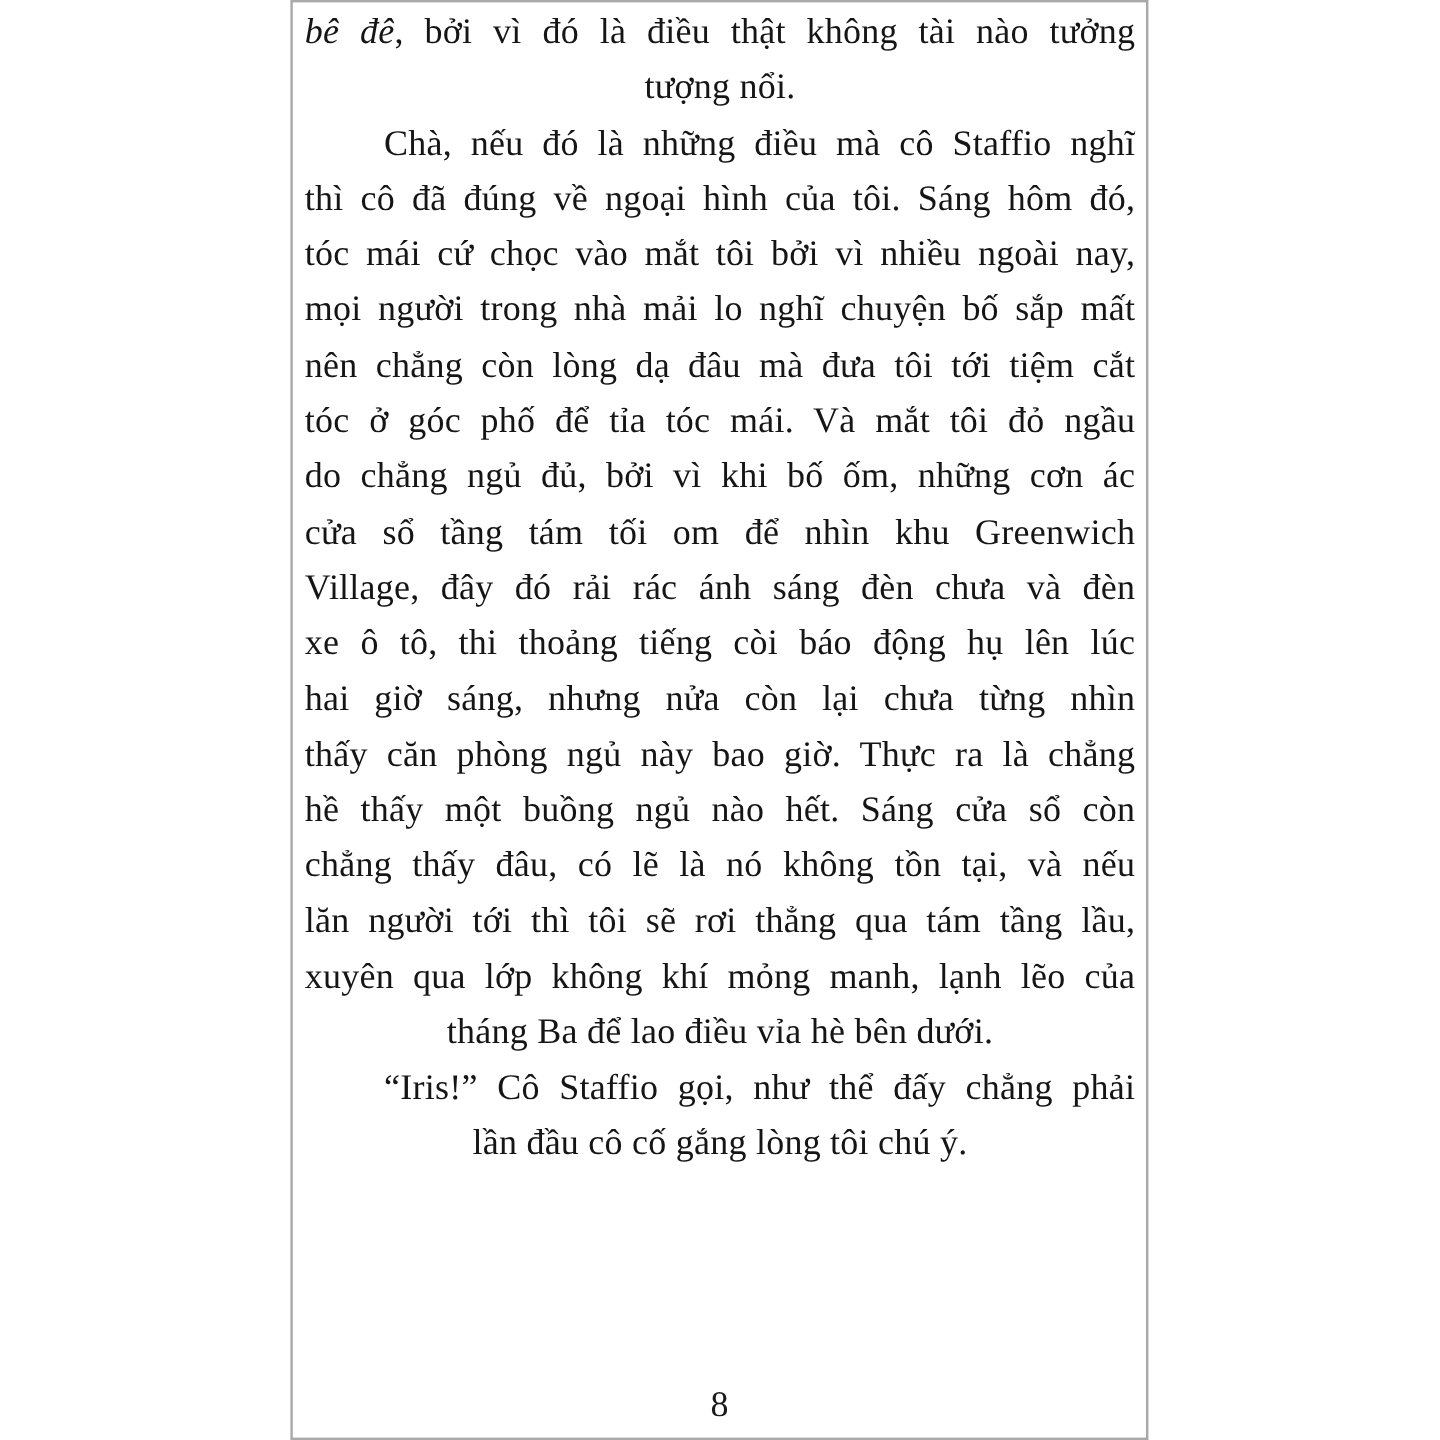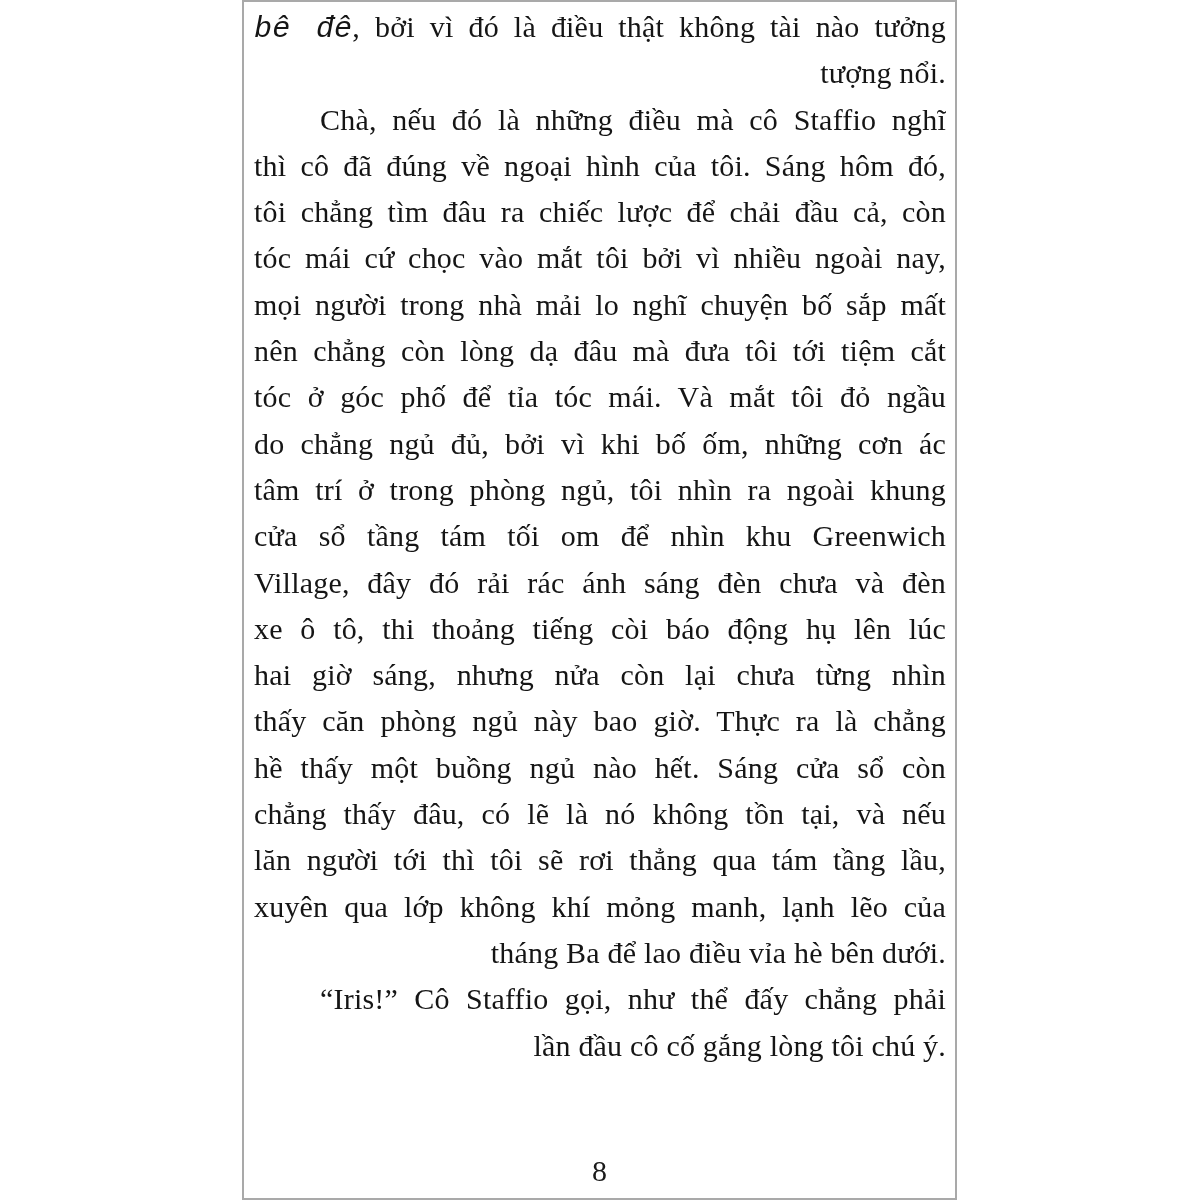--- a/index.html
+++ b/index.html
@@ -32,34 +32,33 @@
     top: 2px;
     left: 10px;
     right: 9px;
     color: #151515;
   }
   .line {
     display: block;
     font-size: 30px;
     line-height: 46.3px;
     height: 46.3px;
-    text-align: right;
+    text-align: center;
     letter-spacing: 0.2px;
     overflow: hidden;
   }
   .line.justify {
     text-align: justify;
     text-align-last: justify;
   }
   .line.indent {
     text-indent: 66px;
   }
   .line i {
     font-style: italic;
-    font-family: Liberation Mono, monospace;
   }
   .page-number {
     position: absolute;
     bottom: 10px;
     left: 0;
     width: 100%;
     text-align: center;
     font-size: 30px;
     color: #1a1a1a;
   }
@@ -67,27 +66,25 @@
 </head>
 <body>
 
 <div class="canvas">
   <div class="book-page">
     <div class="text-block" id="text-block">
         <div class="line justify"><i>bê đê</i>, bởi vì đó là điều thật không tài nào tưởng</div>
         <div class="line">tượng nổi.</div>
         <div class="line justify indent">Chà, nếu đó là những điều mà cô Staffio nghĩ</div>
         <div class="line justify">thì cô đã đúng về ngoại hình của tôi. Sáng hôm đó,</div>
-        <div class="line justify">tôi chẳng tìm đâu ra chiếc lược để chải đầu cả, còn</div>
         <div class="line justify">tóc mái cứ chọc vào mắt tôi bởi vì nhiều ngoài nay,</div>
         <div class="line justify">mọi người trong nhà mải lo nghĩ chuyện bố sắp mất</div>
         <div class="line justify">nên chẳng còn lòng dạ đâu mà đưa tôi tới tiệm cắt</div>
         <div class="line justify">tóc ở góc phố để tỉa tóc mái. Và mắt tôi đỏ ngầu</div>
         <div class="line justify">do chẳng ngủ đủ, bởi vì khi bố ốm, những cơn ác</div>
-        <div class="line justify">tâm trí ở trong phòng ngủ, tôi nhìn ra ngoài khung</div>
         <div class="line justify">cửa sổ tầng tám tối om để nhìn khu Greenwich</div>
         <div class="line justify">Village, đây đó rải rác ánh sáng đèn chưa và đèn</div>
         <div class="line justify">xe ô tô, thi thoảng tiếng còi báo động hụ lên lúc</div>
         <div class="line justify">hai giờ sáng, nhưng nửa còn lại chưa từng nhìn</div>
         <div class="line justify">thấy căn phòng ngủ này bao giờ. Thực ra là chẳng</div>
         <div class="line justify">hề thấy một buồng ngủ nào hết. Sáng cửa sổ còn</div>
         <div class="line justify">chẳng thấy đâu, có lẽ là nó không tồn tại, và nếu</div>
         <div class="line justify">lăn người tới thì tôi sẽ rơi thẳng qua tám tầng lầu,</div>
         <div class="line justify">xuyên qua lớp không khí mỏng manh, lạnh lẽo của</div>
         <div class="line">tháng Ba để lao điều vỉa hè bên dưới.</div>

